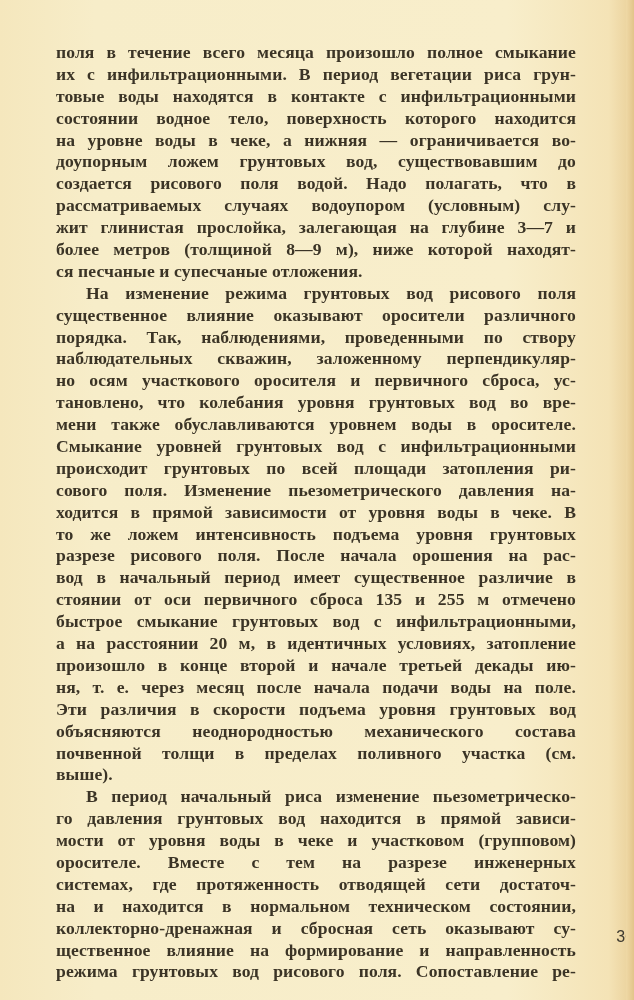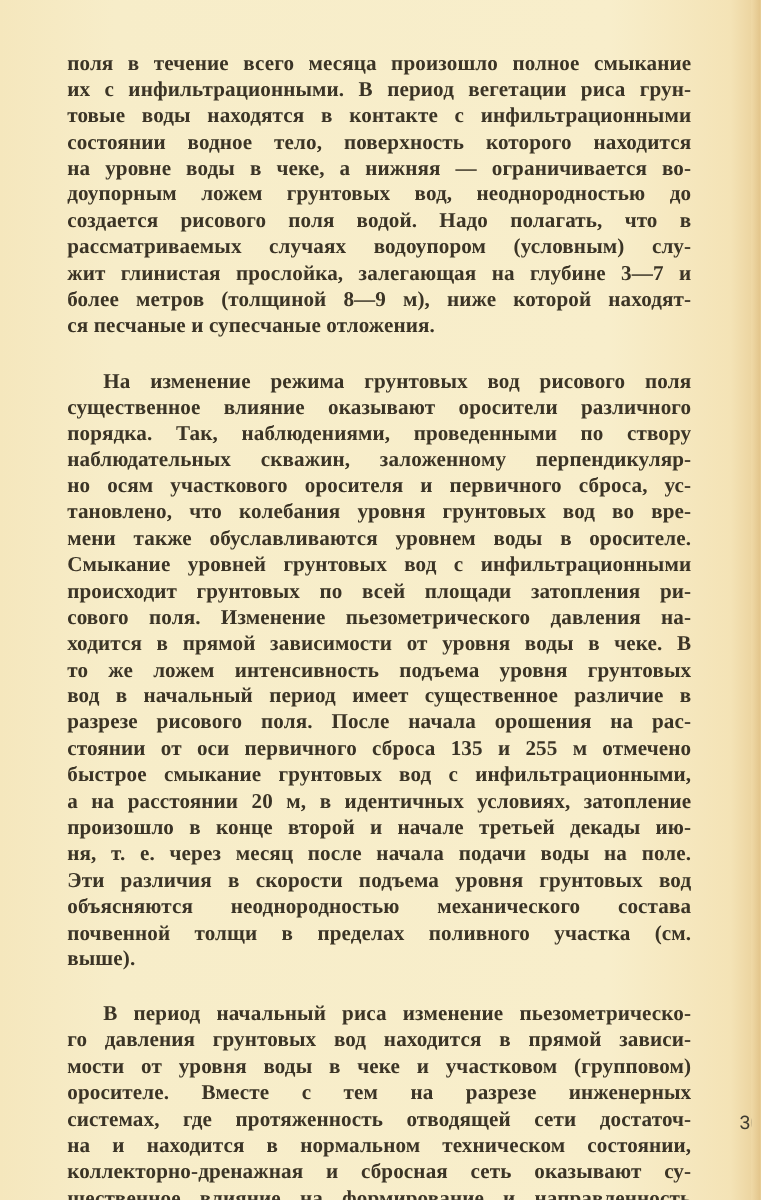--- a/index.html
+++ b/index.html
@@ -24,63 +24,63 @@
       color: #3b3426;
       letter-spacing: 0.1px;
     }
     .line {
       display: block; white-space: nowrap;
       text-align: justify; text-align-last: justify;
       height: 21.9px;
       font-weight: bold;
     }
     .line.last { text-align-last: left; }
-    .line.indent { padding-left: 30px; margin-top: 24px; }
+    .line.indent { padding-left: 30px; }
     .page-number {
       position: absolute; left: 0; width: 634px; top: 928px;
       text-align: right;
       font-family: "Liberation Sans", "DejaVu Sans", sans-serif;
       font-size: 16px; color: #3e3a30;
     }
   </style>
 </head>
 <body>
 
 <div class="page">
   <div class="text">
 
     <div>
       <span class="line">поля в течение всего месяца произошло полное смыкание</span>
       <span class="line">их с инфильтрационными. В период вегетации риса грун-</span>
       <span class="line">товые воды находятся в контакте с инфильтрационными</span>
       <span class="line">состоянии водное тело, поверхность которого находится</span>
       <span class="line">на уровне воды в чеке, а нижняя — ограничивается во-</span>
-      <span class="line">доупорным ложем грунтовых вод, неоднородностью до</span>
+      <span class="line">доупорным ложем грунтовых вод, существовавшим до</span>
       <span class="line">создается рисового поля водой. Надо полагать, что в</span>
       <span class="line">рассматриваемых случаях водоупором (условным) слу-</span>
       <span class="line">жит глинистая прослойка, залегающая на глубине 3—7 и</span>
       <span class="line">более метров (толщиной 8—9 м), ниже которой находят-</span>
       <span class="line last">ся песчаные и супесчаные отложения.</span>
     </div>
 
     <div>
       <span class="line indent">На изменение режима грунтовых вод рисового поля</span>
       <span class="line">существенное влияние оказывают оросители различного</span>
       <span class="line">порядка. Так, наблюдениями, проведенными по створу</span>
       <span class="line">наблюдательных скважин, заложенному перпендикуляр-</span>
       <span class="line">но осям участкового оросителя и первичного сброса, ус-</span>
       <span class="line">тановлено, что колебания уровня грунтовых вод во вре-</span>
       <span class="line">мени также обуславливаются уровнем воды в оросителе.</span>
       <span class="line">Смыкание уровней грунтовых вод с инфильтрационными</span>
       <span class="line">происходит грунтовых по всей площади затопления ри-</span>
       <span class="line">сового поля. Изменение пьезометрического давления на-</span>
       <span class="line">ходится в прямой зависимости от уровня воды в чеке. В</span>
       <span class="line">то же ложем интенсивность подъема уровня грунтовых</span>
+      <span class="line">разрезе рисового поля. После начала орошения на рас-</span>
       <span class="line">вод в начальный период имеет существенное различие в</span>
-      <span class="line">разрезе рисового поля. После начала орошения на рас-</span>
       <span class="line">стоянии от оси первичного сброса 135 и 255 м отмечено</span>
       <span class="line">быстрое смыкание грунтовых вод с инфильтрационными,</span>
       <span class="line">а на расстоянии 20 м, в идентичных условиях, затопление</span>
       <span class="line">произошло в конце второй и начале третьей декады ию-</span>
       <span class="line">ня, т. е. через месяц после начала подачи воды на поле.</span>
       <span class="line">Эти различия в скорости подъема уровня грунтовых вод</span>
       <span class="line">объясняются неоднородностью механического состава</span>
       <span class="line">почвенной толщи в пределах поливного участка (см.</span>
       <span class="line last">выше).</span>
     </div>

